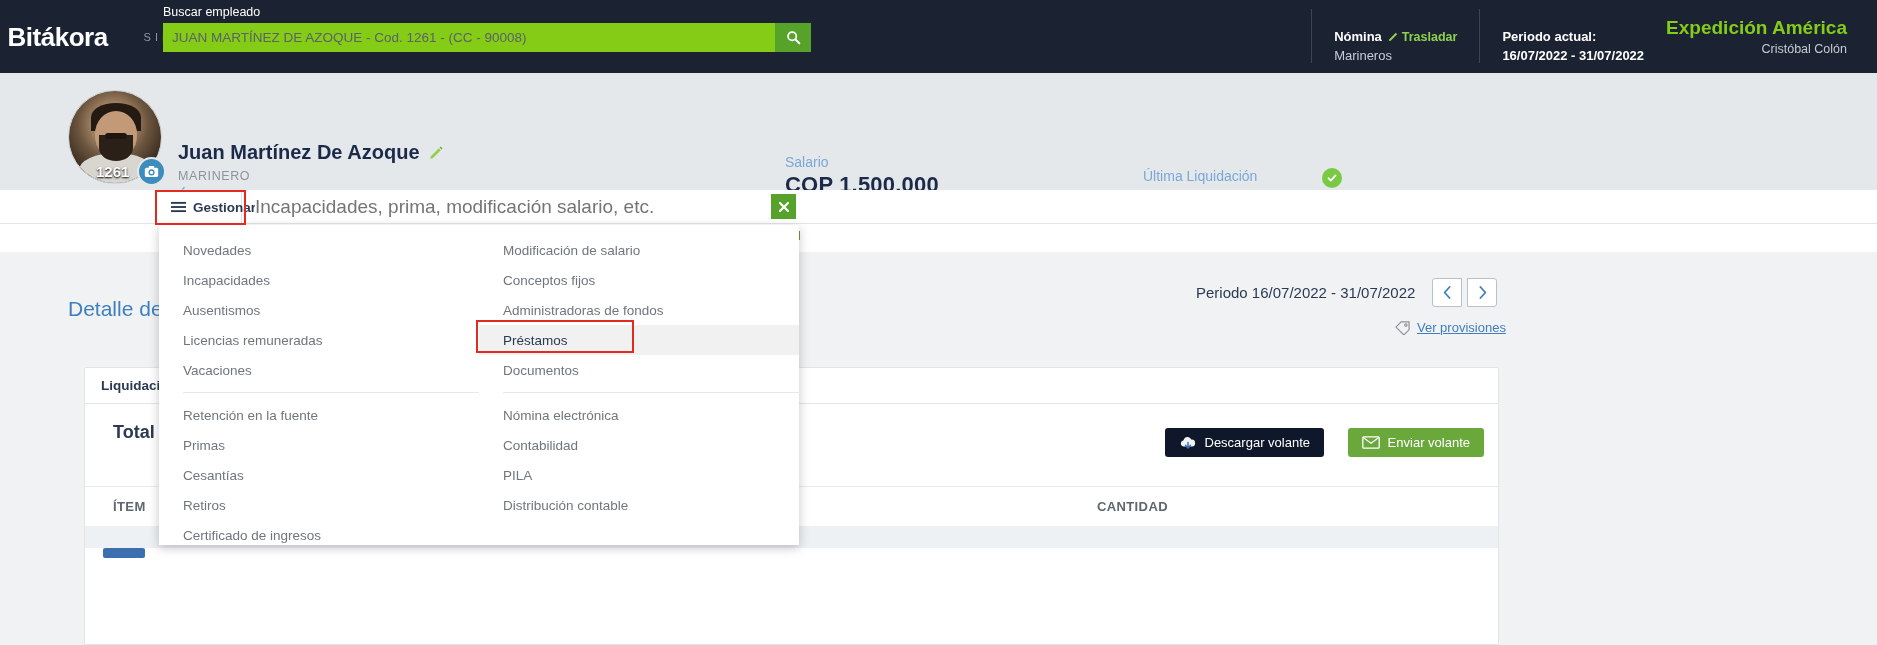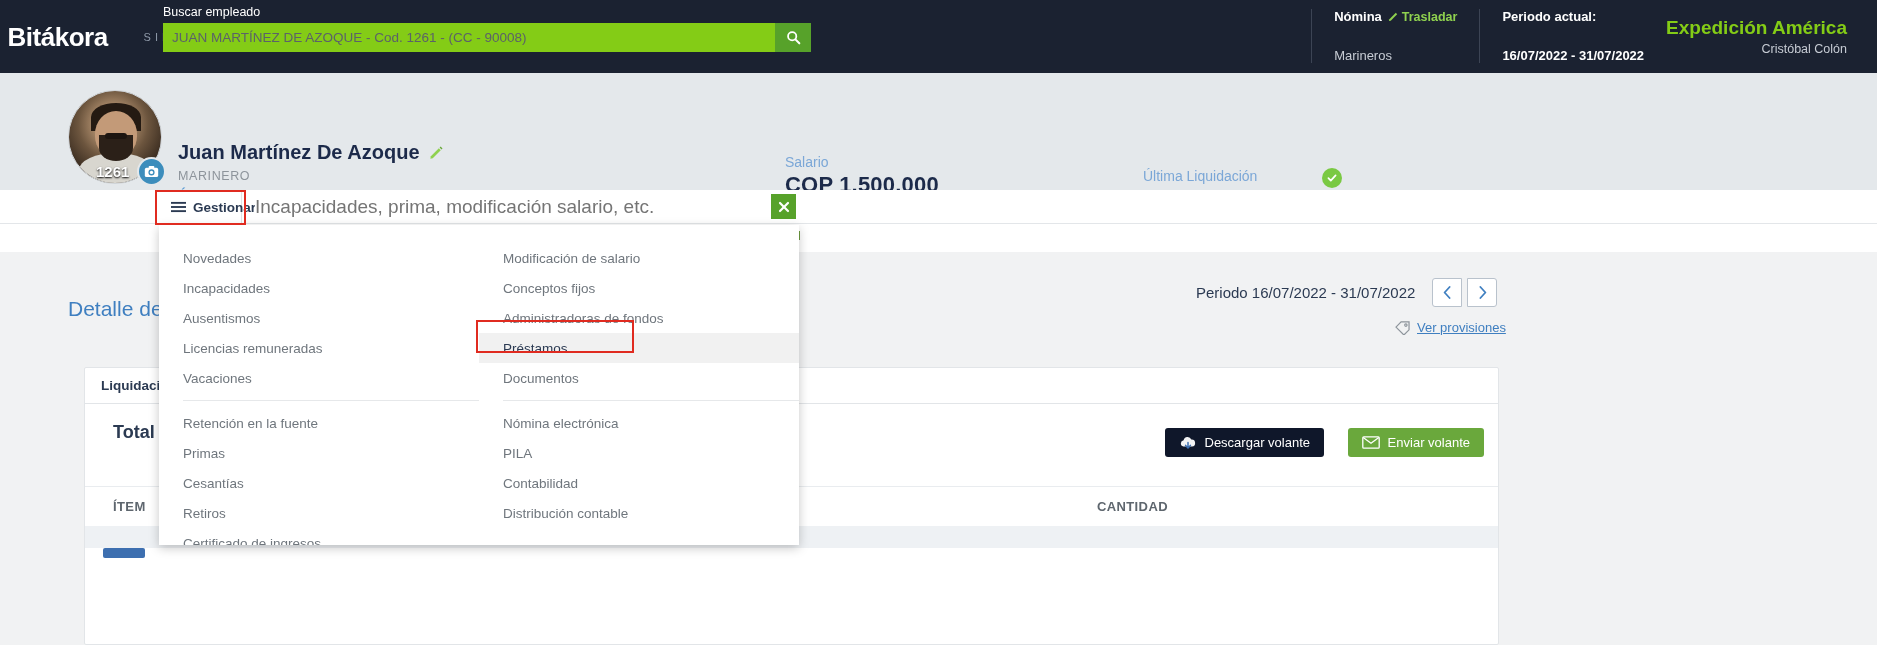--- a/index.html
+++ b/index.html
@@ -30,21 +30,21 @@
     flex:1; border:none; outline:none; background:#84cc16;
     font-family:"Liberation Sans", sans-serif; font-size:13.5px; color:#5b6268;
     padding:0 9px;
   }
   .search-btn {
     width:36px; background:#57a22a; border:none; cursor:pointer;
     display:flex; align-items:center; justify-content:center;
   }
 
   .hdr-right { margin-left:auto; display:flex; align-items:stretch; height:63px; padding-top:9px; }
-  .hdr-cell { padding:0 22px; display:flex; flex-direction:column; justify-content:space-between; }
+  .hdr-cell { padding:0 22px; display:flex; flex-direction:column; justify-content:flex-end; }
   .hdr-cell.bordered { border-left:1px solid #3c4454; }
   .hdr-line1 { color:#ffffff; font-size:13px; font-weight:bold; display:flex; align-items:center; gap:6px; white-space:nowrap;}
   .hdr-line2 { color:#c7ccd4; font-size:13px; margin-top:4px; white-space:nowrap; }
   .hdr-line2.bold { color:#ffffff; font-weight:bold; }
   .traslad { color:#8fd14f; font-weight:bold; font-size:12.5px; display:flex; align-items:center; gap:3px;}
   .company { padding-right:30px; display:flex; flex-direction:column; justify-content:center; align-items:flex-end;}
   .company-name { color:#84cc16; font-size:19px; font-weight:bold; white-space:nowrap;}
   .company-sub { color:#c7ccd4; font-size:12.5px; margin-top:3px; }
 
   
@@ -164,21 +164,21 @@
   .th-val { position:absolute; right:28px;margin-top:48px; }
   .row-strip { position:absolute; left:0; top:158px; width:100%; height:22px; background:#eef1f4; }
   .blue-chip { position:absolute; left:18px; top:180px; width:42px; height:10px; background:#3d6fb0; border-radius:2px;}
 
   
   .menu {
     position:absolute; left:159px; top:225px; width:640px; height:320px;
     background:#ffffff; box-shadow:0 3px 10px rgba(0,0,0,0.22);
     display:flex; z-index:30; overflow:hidden;
   }
-  .menu-col { width:320px; padding-top:18px; position:relative; }
+  .menu-col { width:320px; padding-top:10px; position:relative; }
   .menu-col.right { border-left:none; }
   .mi {
     height:30px; display:flex; align-items:center; padding-left:24px;
     font-size:13.5px; color:#6f767d; cursor:pointer; position:relative;
   }
   .mi.active { background:#f1f1f1; color:#2b3a52; }
   .mi-sep { height:1px; background:#e6e8ea; margin:7px 0 7px 24px; }
   .menu-red-box {
     position:absolute; left:476px; top:320px; width:158px; height:33px;
     border:2px solid #e02b20; pointer-events:none; z-index:45;
@@ -519,26 +519,26 @@
           <span>Préstamos</span>
         </div>
       <div class="mi">
           <span>Documentos</span>
         </div>
       <div class="mi-sep"></div>
       <div class="mi">
           <span>Nómina electrónica</span>
         </div>
       <div class="mi">
+          <span>Contabilidad</span>
+        </div>
+      <div class="mi">
           <span>PILA</span>
         </div>
       <div class="mi">
-          <span>Contabilidad</span>
-        </div>
-      <div class="mi">
           <span>Distribución contable</span>
         </div>
     </div>
   </div>
 
   <div class="menu-red-box"></div>
 
 </div>
 
 </body></html>

